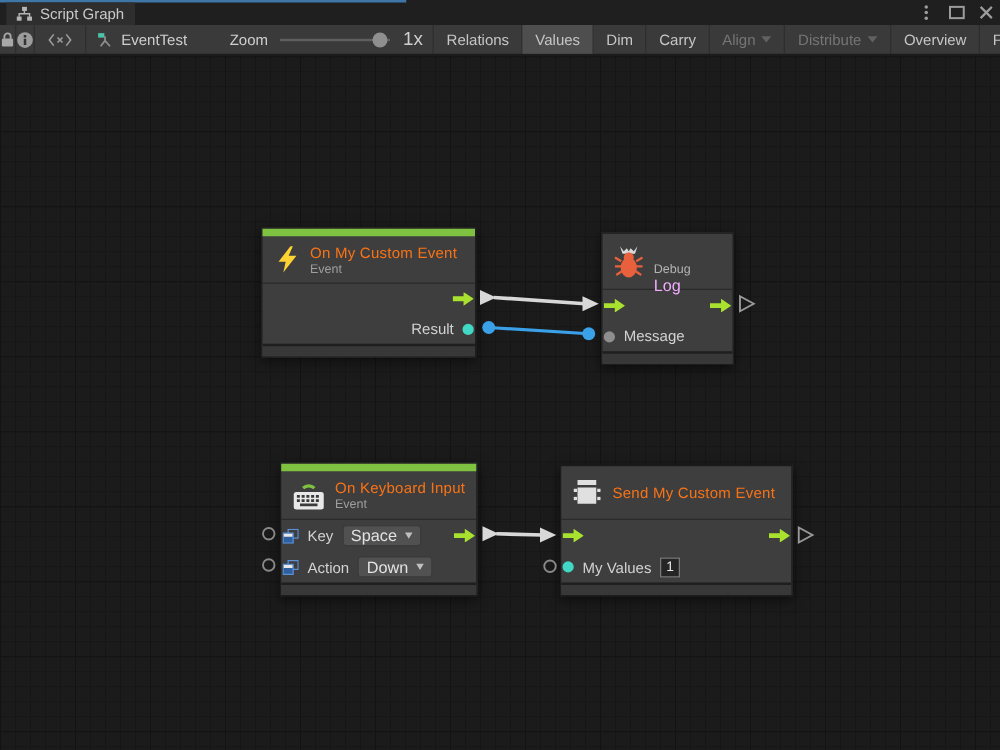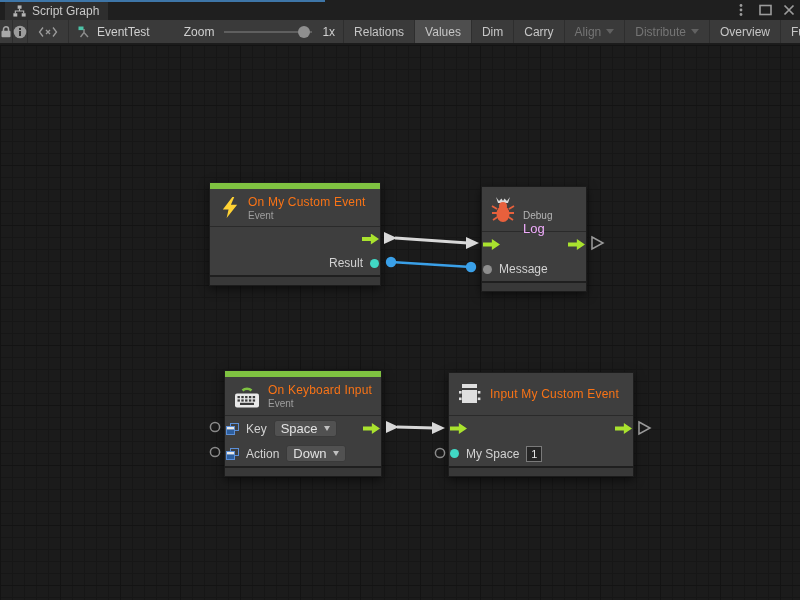--- a/index.html
+++ b/index.html
@@ -21,21 +21,21 @@
   .tb-btn { display:flex; align-items:center; justify-content:center; padding:0 10px;
             font-size:12px; color:#c6c6c6; border-right:1px solid #2e2e2e; white-space:nowrap; }
   .tb-icon-btn { width:26px; padding:0; }
   .tb-code-btn { width:74px; }
   .tb-mid { display:flex; align-items:center; gap:6px; padding:0 8px; border-right:1px solid #2e2e2e; flex:1; }
   .graph-name { font-size:12px; color:#cfcfcf; margin-right:28px; }
   .zoom-label { font-size:12px; color:#cfcfcf; }
   .slider { position:relative; width:88px; height:12px; margin:0 4px; }
   .slider-track { position:absolute; left:0; top:5px; width:88px; height:2px; background:#5f5f5f; }
   .slider-handle { position:absolute; right:2px; top:0; width:12px; height:12px; border-radius:50%; background:#8f8f8f; }
-  .zoom-value { font-size:12px; color:#cfcfcf; }
+  .zoom-value { font-size:15px; color:#cfcfcf; }
   .tb-right { display:flex; align-items:stretch; }
   .tb-btn.active { background:#4e4e4e; }
   .tb-btn.disabled { color:#757575; }
   .caret { width:0; height:0; border-left:4px solid transparent; border-right:4px solid transparent;
            border-top:5px solid #8a8a8a; margin-left:5px; }
   .tb-btn.disabled .caret { border-top-color:#616161; }
   .tb-btn:last-child { border-right:none; flex:1; justify-content:center; }
 
   
   .canvas { position:absolute; left:0; top:45px; width:800px; height:555px; background:#1b1b1b;
@@ -305,32 +305,32 @@
         <svg width="24" height="22" viewBox="0 0 24 22">
           <rect x="4" y="1" width="15" height="4" fill="#e0e0e0"></rect>
           <rect x="4" y="7" width="15" height="13" fill="#e0e0e0"></rect>
           <rect x="1" y="8" width="2.6" height="2.6" fill="#e0e0e0"></rect>
           <rect x="1" y="14.5" width="2.6" height="2.6" fill="#e0e0e0"></rect>
           <rect x="19.8" y="8" width="2.6" height="2.6" fill="#e0e0e0"></rect>
           <rect x="19.8" y="14.5" width="2.6" height="2.6" fill="#e0e0e0"></rect>
         </svg>
       </span>
       <span class="titles">
-        <span class="title">Input My Custom Event</span>
+        <span class="title">Send My Custom Event</span>
       </span>
     </div>
     <div class="body">
       <div class="row" style="height:25px">
         <span class="flow-arrow"></span>
         <span class="spacer"></span>
         <span class="flow-arrow"></span>
       </div>
       <div class="row" style="height:25px">
         <span class="port-dot teal"></span>
-        <span class="port-label">My Space</span>
+        <span class="port-label">My Values</span>
         <span class="value-box">1</span>
       </div>
     </div>
     <div class="footer"></div>
   </div>
 
   <svg class="wires">
 
     <polygon points="384,232 397,238 384,244" fill="#d8d8d8"></polygon>
     <line x1="395" y1="238" x2="468" y2="243" stroke="#d8d8d8" stroke-width="3"></line>

